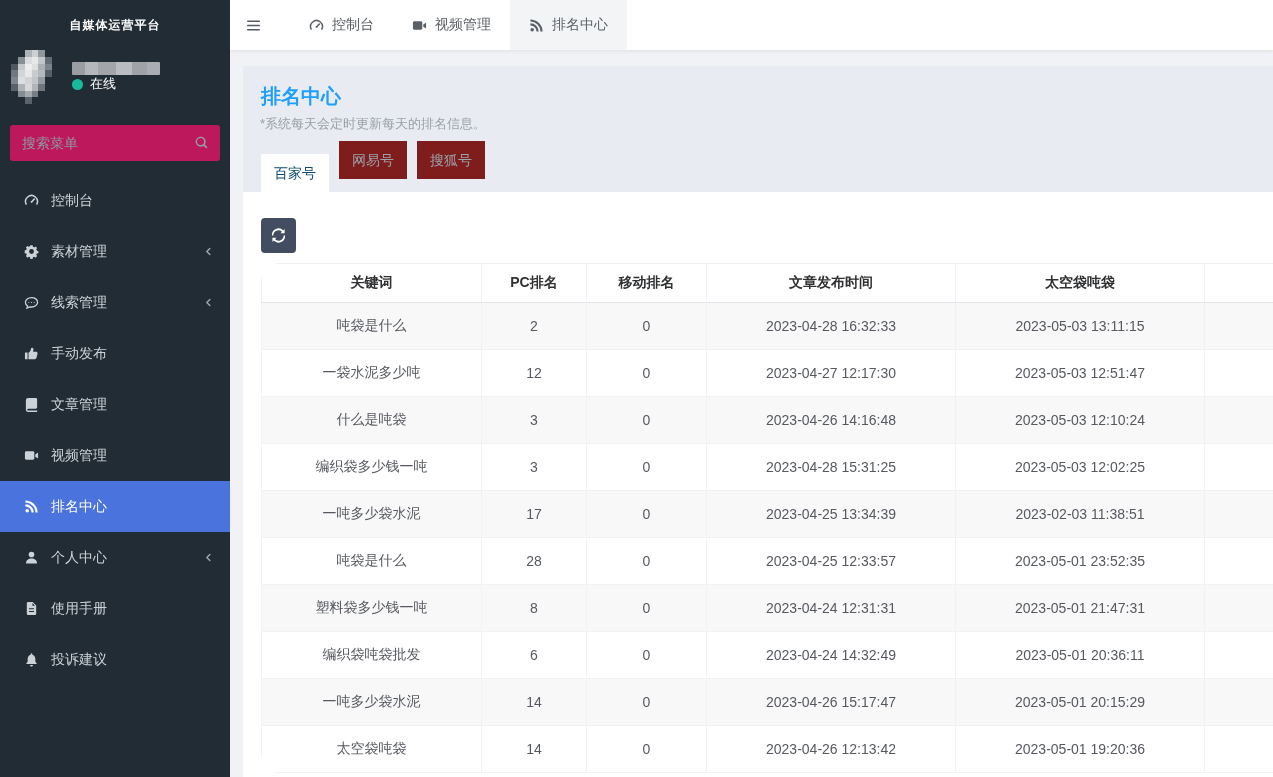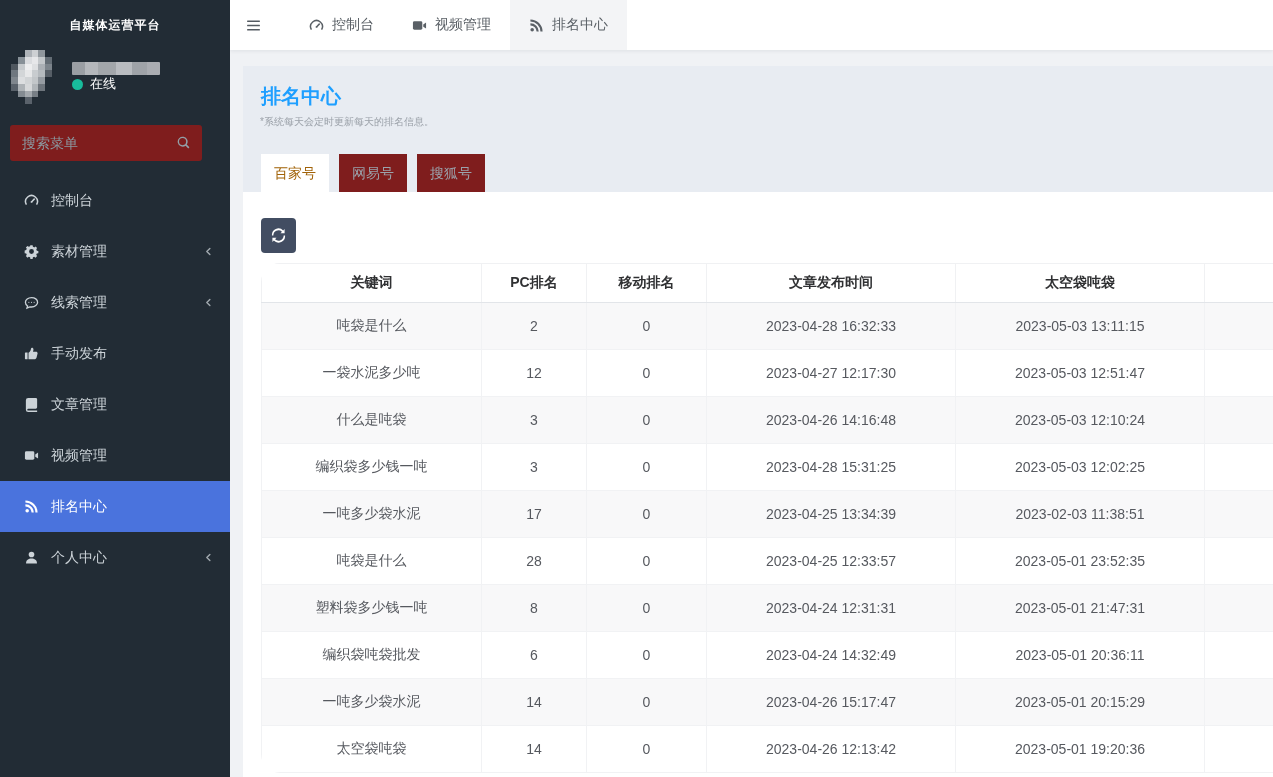--- a/index.html
+++ b/index.html
@@ -15,21 +15,21 @@
   .sidebar { position:absolute; left:0; top:0; width:230px; height:777px; background:#222c35; z-index:5; }
   .app-title { padding-top:17px; text-align:center; color:#fff; font-size:12px; font-weight:bold; letter-spacing:1px; }
   .user-block { position:absolute; top:50px; left:8px; width:214px; display:flex; }
   .avatar-wrap { width:54px; height:54px; flex:none; }
   .user-meta { margin-left:10px; padding-top:12px; }
   .user-name-blur { width:88px; height:13px; border-radius:1px;
     background:linear-gradient(90deg,#9a9ea3 0 15%,#b4b7bb 15% 30%,#a2a6aa 30% 50%,#b9bcc0 50% 68%,#9fa3a8 68% 85%,#aaadb2 85% 100%); }
   .online-row { display:flex; align-items:center; color:#fff; font-size:13px; }
   .online-dot { width:11px; height:11px; border-radius:50%; background:#18bc9c; margin-right:7px; flex:none; }
 
-  .search-box { position:absolute; top:125px; left:10px; width:192px; height:36px; background:#7f1d1d; border-radius:3px; }
+  .search-box { position:absolute; top:125px; left:10px; width:210px; height:36px; background:#be185d; border-radius:3px; }
   .search-box input { width:170px; height:36px; background:transparent; border:none; outline:none;
     padding:0 0 0 12px; color:#c3ccd2; font-size:14px; font-family:inherit; }
   .search-box input::placeholder { color:#8b99a1; }
   .search-box .s-icon { position:absolute; right:11px; top:10px; width:15px; height:15px; color:#93a0a8; }
   .search-box .s-icon svg { width:15px; height:15px; fill:currentColor; }
 
   .menu { position:absolute; top:175px; left:0; width:230px; }
   .menu-item { height:51px; display:flex; align-items:center; padding:0 16px 0 24px;
     color:#ccd3d8; font-size:14px; cursor:pointer; }
   .menu-item.active { background:#4a73dd; color:#fff; }
@@ -47,25 +47,25 @@
   .nav-tabs { display:flex; margin-left:14px; }
   .nav-tab { display:flex; align-items:center; gap:8px; padding:0 19px; color:#5a6066; font-size:14px; cursor:pointer; }
   .nav-tab.active { background:#f3f4f6; }
   .nt-icon { display:inline-flex; width:15px; height:15px; color:#5a6066; }
   .nt-icon svg { width:15px; height:15px; fill:currentColor; }
   .nt-icon svg[fill="none"] { fill:none; }
 
   
   .header-card { position:absolute; left:243px; top:66px; width:1030px; height:126px; background:#e8ecf2; }
   .page-title { position:absolute; left:18px; top:17px; font-size:20px; font-weight:bold; color:#1e9fff; }
-  .page-subtitle { position:absolute; left:17px; top:49px; font-size:10px; color:#9aa0a8; }
+  .page-subtitle { position:absolute; left:17px; top:49px; font-size:13px; color:#9aa0a8; }
   .platform-tabs { position:absolute; left:18px; bottom:0; display:flex; gap:10px; }
   .ptab { width:68px; height:38px; line-height:38px; text-align:center; font-size:14px;
     background:#7f1d1d; color:#9ba3ac; cursor:pointer; }
-  .ptab.active { background:#fff; color:#a16207; }
+  .ptab.active { background:#fff; color:#0c4a6e;margin-top:13px; }
 
   
   .content-panel { position:absolute; left:243px; top:192px; width:1030px; height:585px; background:#fff; }
   .refresh-btn { position:absolute; left:18px; top:26px; width:35px; height:35px; background:#424d62;
     border:none; border-radius:4px; color:#fff; cursor:pointer;
     display:flex; align-items:center; justify-content:center; }
   .refresh-btn svg { width:15px; height:15px; fill:currentColor; }
 
   .table-clip { position:absolute; left:18px; top:71px; width:1137px; height:510px; overflow:hidden;border-radius:19px; }
   table { border-collapse:collapse; table-layout:fixed; width:1150px; background:#fff; }
@@ -233,21 +233,39 @@
           </svg>
         </span>
         <span class="mi-label">个人中心</span>
         <span class="mi-chevron">
           <svg viewBox="0 0 16 16" fill="none" stroke="currentColor" stroke-width="2" stroke-linecap="round" stroke-linejoin="round">
             <polyline points="10,3.5 5.5,8 10,12.5"></polyline>
           </svg>
         </span>
       </div>
 
-
+      <div class="menu-item">
+        <span class="mi-icon">
+          <svg viewBox="0 0 16 16" fill="currentColor">
+            <path d="M9.3 1H4.5A1.5 1.5 0 0 0 3 2.5v11A1.5 1.5 0 0 0 4.5 15h7a1.5 1.5 0 0 0 1.5-1.5V4.7L9.3 1zM9 2.2 11.8 5H9V2.2zM5.3 7.6h5.4v1.2H5.3V7.6zm0 3h5.4v1.2H5.3v-1.2z"></path>
+          </svg>
+        </span>
+        <span class="mi-label">使用手册</span>
+
+      </div>
+
+      <div class="menu-item">
+        <span class="mi-icon">
+          <svg viewBox="0 0 16 16" fill="currentColor">
+            <path d="M8 15.5c.9 0 1.6-.7 1.6-1.6H6.4c0 .9.7 1.6 1.6 1.6zm5.4-3.7v.9H2.6v-.9l1.3-1.3V7.1c0-2 1.3-3.8 3.2-4.3v-.5a.9.9 0 1 1 1.8 0v.5c1.9.5 3.2 2.3 3.2 4.3v3.4l1.3 1.3z"></path>
+          </svg>
+        </span>
+        <span class="mi-label">投诉建议</span>
+
+      </div>
 
   </nav>
 </aside>
 
 <header class="topbar">
   <div class="hamburger">
     <svg viewBox="0 0 16 16">
         <rect x="2" y="3.2" width="12" height="1.6" rx=".4"></rect>
         <rect x="2" y="7.2" width="12" height="1.6" rx=".4"></rect>
         <rect x="2" y="11.2" width="12" height="1.6" rx=".4"></rect>

